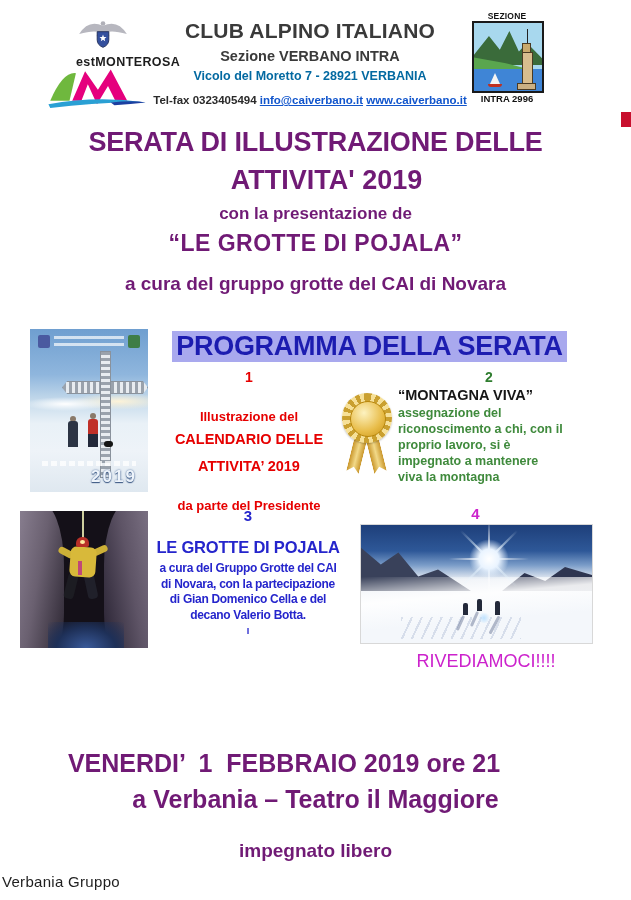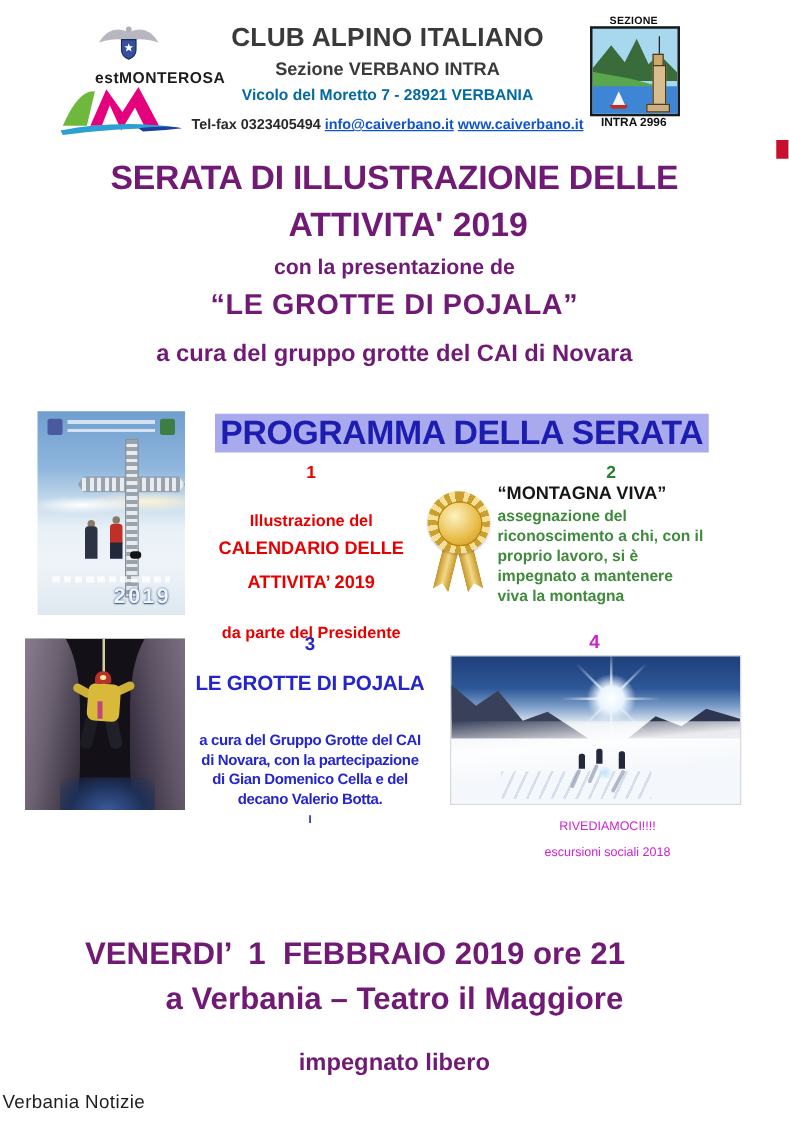--- a/index.html
+++ b/index.html
@@ -56,26 +56,26 @@
   .col-red .s{font-size:13px;margin-bottom:7px;margin-top:24px;}
   .col-red .m{font-size:14.5px;margin-bottom:11px;text-align:center;}
 
   .col-grn{left:398px;top:369px;width:182px;font-weight:bold;}
   .col-grn .num{font-size:14px;color:#2f7d2f;text-align:center;margin-bottom:2px;}
   .col-grn .ttl{font-size:14.5px;color:#161616;margin-bottom:2px;}
   .col-grn .body{font-size:12.5px;color:#3f8a3c;line-height:16px;white-space:pre-line;}
 
   .col-blu{left:148px;top:507px;width:200px;color:#2525cc;font-weight:bold;text-align:center;}
   .col-blu .num{font-size:15px;margin-bottom:14px;}
-  .col-blu .ttl{font-size:16.5px;margin-bottom:28px;letter-spacing:-.2px;}
+  .col-blu .ttl{font-size:16.5px;margin-bottom:4px;letter-spacing:-.2px;}
   .col-blu .body{font-size:12px;line-height:15.5px;white-space:pre-line;letter-spacing:-.3px;}
   .col-blu .fn{font-size:9px;margin-top:3px;}
 
   .num4{left:360px;top:505px;width:231px;font-size:15px;font-weight:bold;color:#cc22cc;}
-  .cap4{left:366px;top:651px;width:240px;font-size:10px;color:#cc22cc;line-height:21px;}
+  .cap4{left:366px;top:651px;width:240px;font-size:18px;color:#cc22cc;line-height:21px;}
 
   
   .f1{left:0;top:749px;width:568px;font-size:25px;font-weight:bold;white-space:pre;}
   .f2{left:0;top:785px;width:631px;font-size:25px;font-weight:bold;}
   .f3{left:0;top:840px;width:631px;font-size:19px;font-weight:bold;}
   .credit{left:2px;top:873px;width:300px;font-size:15px;color:#1e1e1e;letter-spacing:.3px;}
 
   
   .cal{left:30px;top:329px;width:118px;height:163px;overflow:hidden;
        background:linear-gradient(180deg,#6f9fd0 0%,#8fb6dd 28%,#c8dcec 45%,#e9f1f7 58%,#eef3f8 75%,#dfe8f0 100%);}
@@ -300,21 +300,20 @@
     <div class="ski-p" style="left:116px;top:74px;"></div>
     <div class="ski-p" style="left:134px;top:76px;height:14px;"></div>
     <div class="ski-sh" style="left:98px;top:90px;transform:rotate(24deg);"></div>
     <div class="ski-sh" style="left:112px;top:86px;transform:rotate(24deg);"></div>
     <div class="ski-sh" style="left:132px;top:90px;transform:rotate(28deg);height:20px;"></div>
     <div class="ski-flare"></div>
   </div>
 
   <div class="abs ctr cap4">
     <div>RIVEDIAMOCI!!!!</div>
-    <div>escursioni sociali 2018</div>
   </div>
 
   <div class="abs ctr blue f1">VENERDI’  1  FEBBRAIO 2019 ore 21</div>
   <div class="abs ctr blue f2">a Verbania – Teatro il Maggiore</div>
   <div class="abs ctr blue f3">impegnato libero</div>
-  <div class="abs credit">Verbania Notizie</div>
+  <div class="abs credit">Verbania Gruppo</div>
 
 </div>
 
 </body></html>

